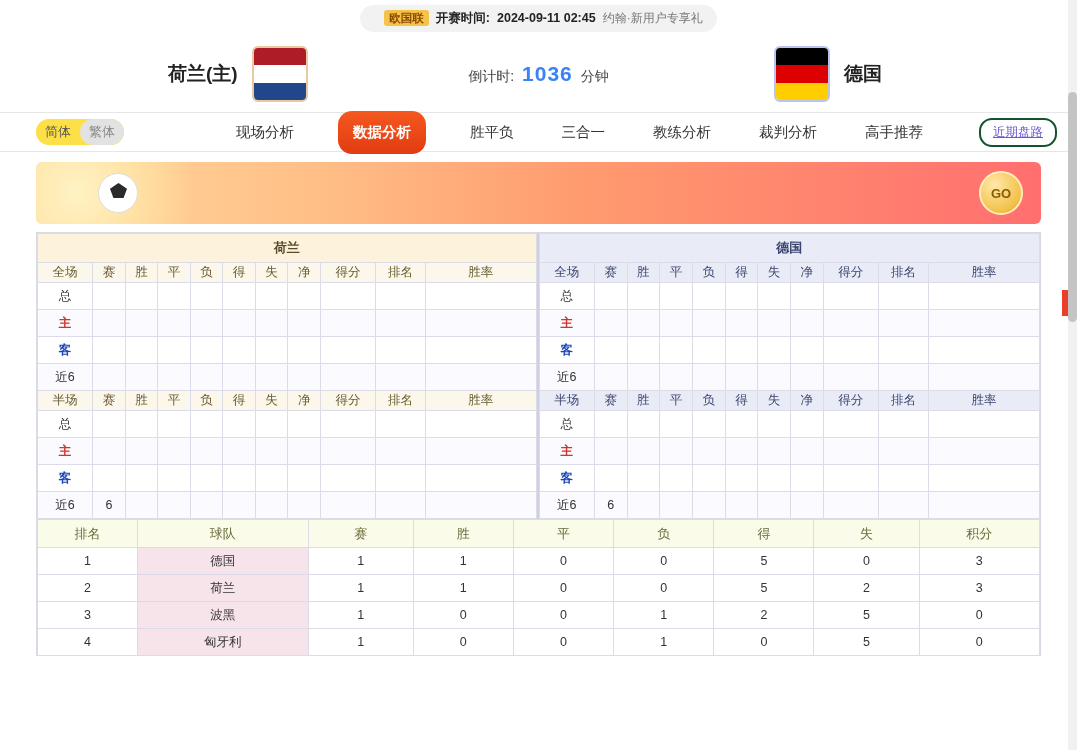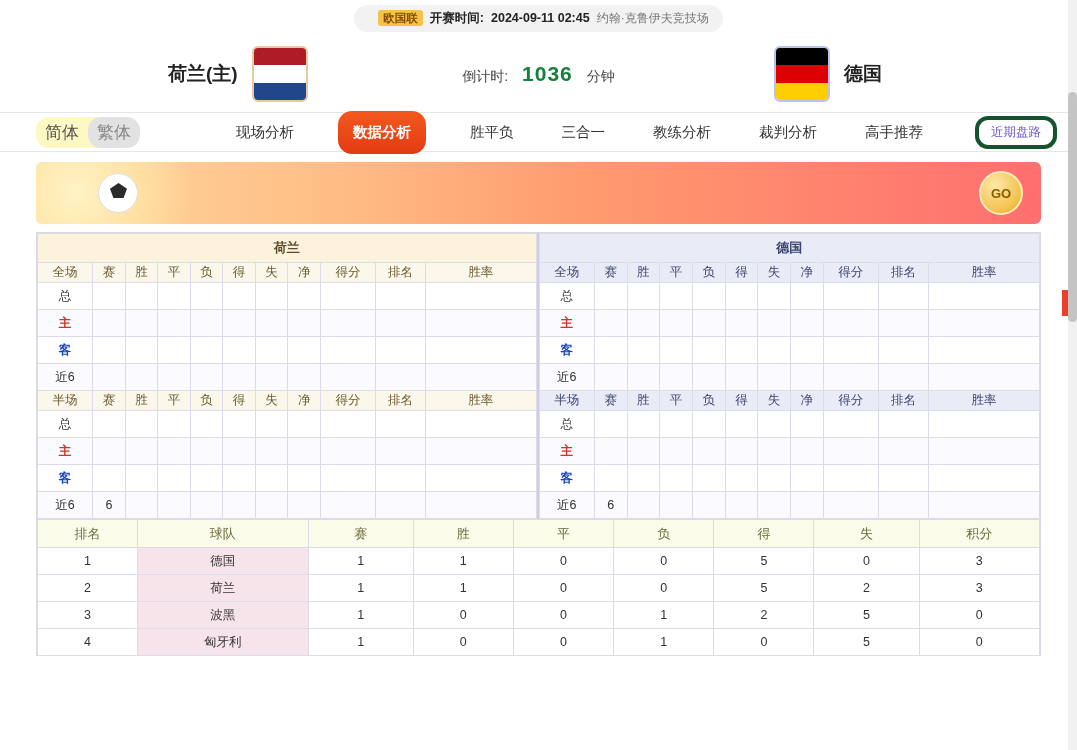--- a/index.html
+++ b/index.html
@@ -79,45 +79,45 @@
   .flag.away { border-color: #b9c4f0; }
   .flag .band { flex: 1; }
   .countdown {
     position: absolute;
     left: 0; right: 0;
     text-align: center;
     font-size: 14px;
     color: #444;
   }
   .countdown .num {
-    color: #15803d;
+    color: #3b82f6;
     font-weight: bold;
     font-size: 21px;
-    margin: 0 10px;
+    margin: 0 4px;
     letter-spacing: 1px;
   }
 
   
   .navbar {
     height: 40px;
     border-top: 1px solid #e6e6e6;
     border-bottom: 1px solid #e6e6e6;
     display: flex;
     align-items: center;
     position: relative;
     background: #fff;
   }
   .lang-toggle {
     position: absolute;
     left: 36px;
     display: flex;
-    background: #fef9c3;
+    background: #fde047;
     border-radius: 13px;
     overflow: hidden;
-    font-size: 17px;
+    font-size: 13px;
   }
   .lang-toggle span {
     padding: 4px 9px;
     color: #555;
   }
   .lang-toggle span.on {
     background: #e2e2e2;
     color: #888;
     border-radius: 13px;
   }
@@ -140,23 +140,24 @@
     color: #fff;
     font-weight: bold;
     border-radius: 14px;
     padding: 12px 15px;
   }
   .nav-right {
     position: absolute;
     right: 20px;
     font-size: 12.5px;
     color: #6b5bd0;
-    border: 4px solid #14532d;
+    border: 2px solid #14532d;
     border-radius: 13px;
     padding: 4px 12px;
+    text-decoration: underline;
   }
 
   
   .banner {
     margin: 10px 36px 0 36px;
     height: 62px;
     border-radius: 6px;
     background: linear-gradient(90deg,#ffd9a0 0%, #ffbf86 28%, #ff9a6e 55%, #ff6f6f 100%);
     position: relative;
     overflow: hidden;
@@ -285,21 +286,21 @@
   }
 </style>
 </head>
 <body>
 
 <div class="topbar">
   <div class="match-pill">
     <span class="league-tag">欧国联</span>
     <span class="kick-label">开赛时间:</span>
     <span class="kick-label">2024-09-11 02:45</span>
-    <span class="venue">约翰·克鲁伊夫竞技场</span>
+    <span class="venue">约翰·新用户专享礼</span>
   </div>
 </div>
 
 <div class="teams">
   <div class="team home">
     <span class="team-name">荷兰(主)</span>
     <span class="flag">
       <span class="band" style="background:#ae1c28"></span>
       <span class="band" style="background:#ffffff"></span>
       <span class="band" style="background:#21468b"></span>

